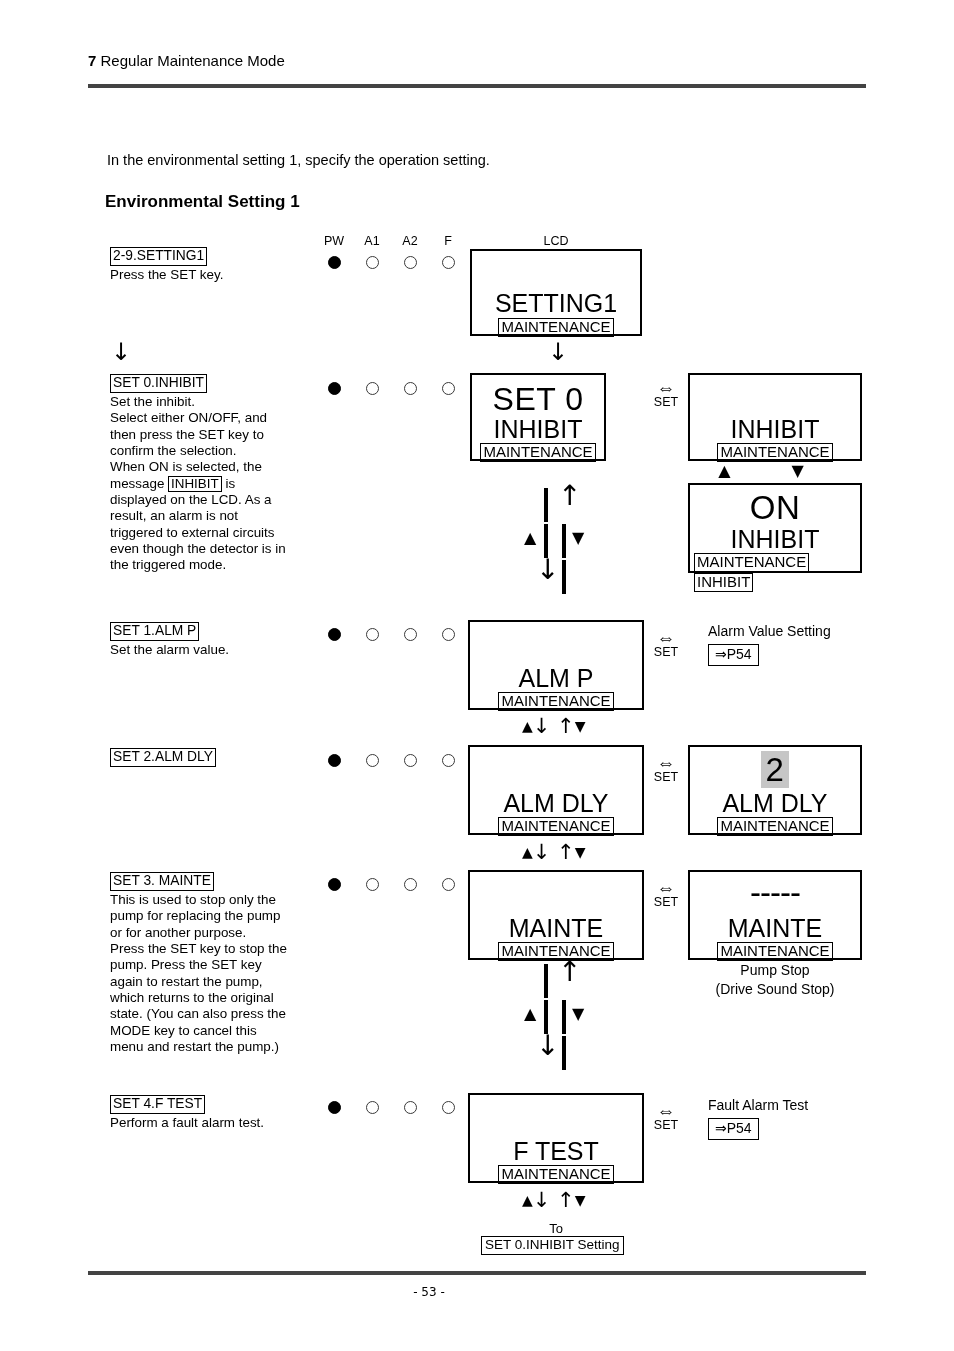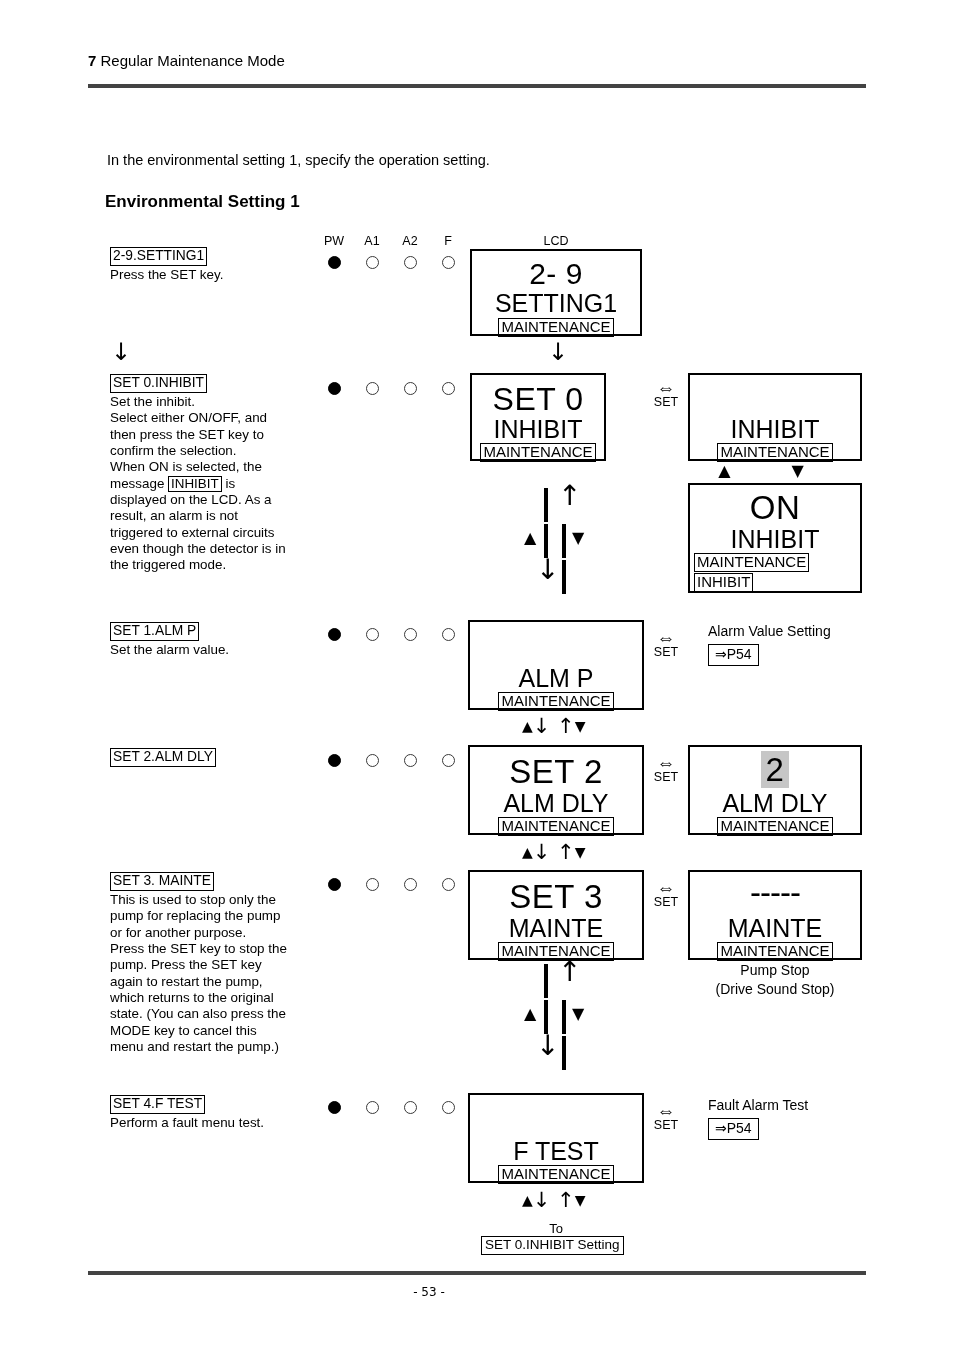--- a/index.html
+++ b/index.html
@@ -254,21 +254,20 @@
   <span class="tag">2-9.SETTING1</span>
   <span class="body">Press the SET key.</span>
 </div>
 
 <div class="led on" style="left:328px; top:256px;"></div>
 <div class="led off" style="left:366px; top:256px;"></div>
 <div class="led off" style="left:404px; top:256px;"></div>
 <div class="led off" style="left:442px; top:256px;"></div>
 
 <div class="lcd" style="left:470px; top:249px; width:172px; height:87px;">
-  <div class="line1" style="top:6px;">2- 9</div>
   <div class="line2" style="top:38px;">SETTING1</div>
   <div class="line3" style="top:67px;"><span>MAINTENANCE</span></div>
 </div>
 
 <div class="downarrow" style="left:111px; top:340px;">↓</div>
 <div class="downarrow" style="left:548px; top:340px;">↓</div>
 
 <div class="instr" style="top:374px;">
   <span class="tag">SET 0.INHIBIT</span>
   <span class="body">
@@ -303,21 +302,21 @@
   <span class="lbl">SET</span>
 </div>
 
 <div class="lcd" style="left:688px; top:373px; width:174px; height:88px;">
   <div class="line2" style="top:40px;">INHIBIT</div>
   <div class="line3" style="top:68px;"><span>MAINTENANCE</span></div>
 </div>
 
 <div style="position:absolute; left:688px; top:461px; width:174px; text-align:center; font-size:16px; letter-spacing:28px; font-family:'DejaVu Sans',sans-serif;">▲      ▼</div>
 
-<div class="lcd" style="left:688px; top:483px; width:174px; height:110px;">
+<div class="lcd" style="left:688px; top:483px; width:174px; height:90px;">
   <div class="line1" style="top:4px; font-size:33px;">ON</div>
   <div class="line2" style="top:40px;">INHIBIT</div>
   <div class="line4" style="top:68px;"><span>MAINTENANCE</span></div>
   <div class="line4" style="top:88px;"><span>INHIBIT</span></div>
 </div>
 
 <div class="navtall" style="left:496px; top:486px;">
   <div class="bar" style="left:48px; top:2px;  height:34px;"></div>
   <div class="ar" style="left:62px; top:-4px;">↑</div>
   <div class="tri" style="left:28px; top:44px;">▲</div>
@@ -360,21 +359,20 @@
 <div class="instr" style="top:748px;">
   <span class="tag">SET 2.ALM DLY</span>
 </div>
 
 <div class="led on" style="left:328px; top:754px;"></div>
 <div class="led off" style="left:366px; top:754px;"></div>
 <div class="led off" style="left:404px; top:754px;"></div>
 <div class="led off" style="left:442px; top:754px;"></div>
 
 <div class="lcd" style="left:468px; top:745px; width:176px; height:90px;">
-  <div class="line1" style="top:6px; font-size:33px;">SET 2</div>
   <div class="line2" style="top:42px;">ALM DLY</div>
   <div class="line3" style="top:70px;"><span>MAINTENANCE</span></div>
 </div>
 
 <div class="setlink" style="left:646px; top:753px;">
   <span class="dbl">⇔</span>
   <span class="lbl">SET</span>
 </div>
 
 <div class="lcd" style="left:688px; top:745px; width:174px; height:90px;">
@@ -402,21 +400,20 @@
     <span>menu and restart the pump.)</span>
   </span>
 </div>
 
 <div class="led on" style="left:328px; top:878px;"></div>
 <div class="led off" style="left:366px; top:878px;"></div>
 <div class="led off" style="left:404px; top:878px;"></div>
 <div class="led off" style="left:442px; top:878px;"></div>
 
 <div class="lcd" style="left:468px; top:870px; width:176px; height:90px;">
-  <div class="line1" style="top:6px; font-size:33px;">SET 3</div>
   <div class="line2" style="top:42px;">MAINTE</div>
   <div class="line3" style="top:70px;"><span>MAINTENANCE</span></div>
 </div>
 
 <div class="setlink" style="left:646px; top:878px;">
   <span class="dbl">⇔</span>
   <span class="lbl">SET</span>
 </div>
 
 <div class="lcd" style="left:688px; top:870px; width:174px; height:90px;">
@@ -436,21 +433,21 @@
   <div class="tri" style="left:28px; top:44px;">▲</div>
   <div class="bar" style="left:48px; top:38px; height:34px;"></div>
   <div class="bar" style="left:66px; top:38px; height:34px;"></div>
   <div class="tri" style="left:76px; top:44px;">▼</div>
   <div class="ar" style="left:40px; top:70px;">↓</div>
   <div class="bar" style="left:66px; top:74px; height:34px;"></div>
 </div>
 
 <div class="instr" style="top:1095px;">
   <span class="tag">SET 4.F TEST</span>
-  <span class="body">Perform a fault menu test.</span>
+  <span class="body">Perform a fault alarm test.</span>
 </div>
 
 <div class="led on" style="left:328px; top:1101px;"></div>
 <div class="led off" style="left:366px; top:1101px;"></div>
 <div class="led off" style="left:404px; top:1101px;"></div>
 <div class="led off" style="left:442px; top:1101px;"></div>
 
 <div class="lcd" style="left:468px; top:1093px; width:176px; height:90px;">
   <div class="line2" style="top:42px;">F TEST</div>
   <div class="line3" style="top:70px;"><span>MAINTENANCE</span></div>

